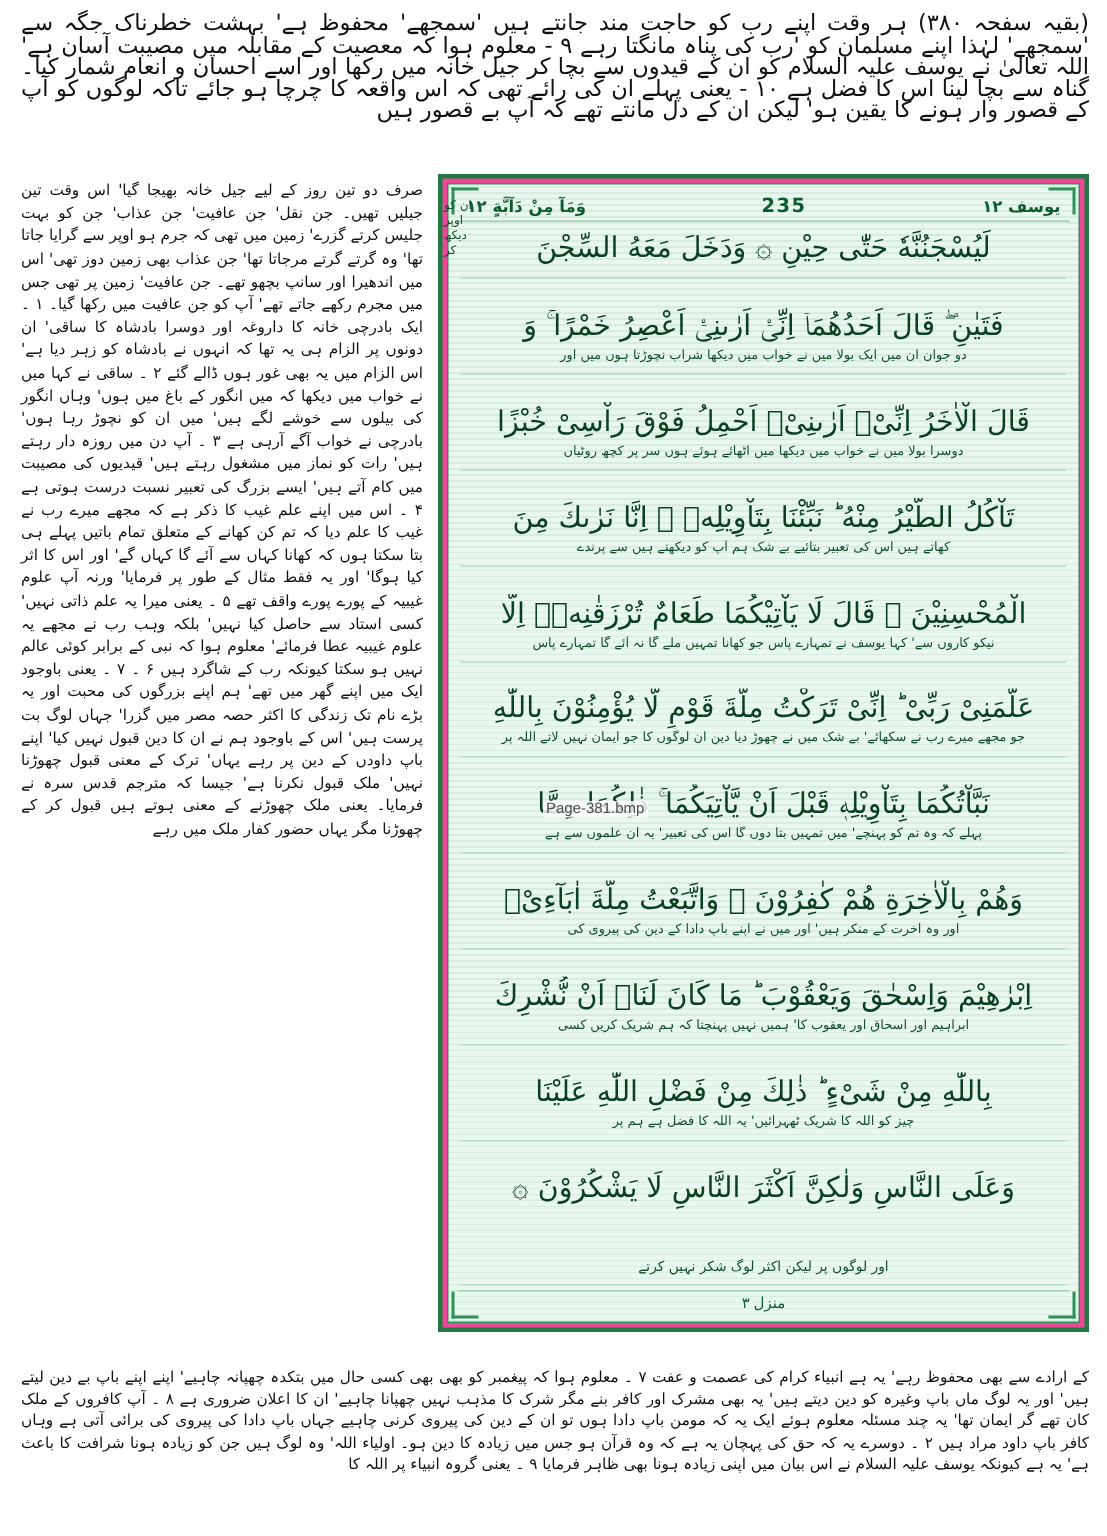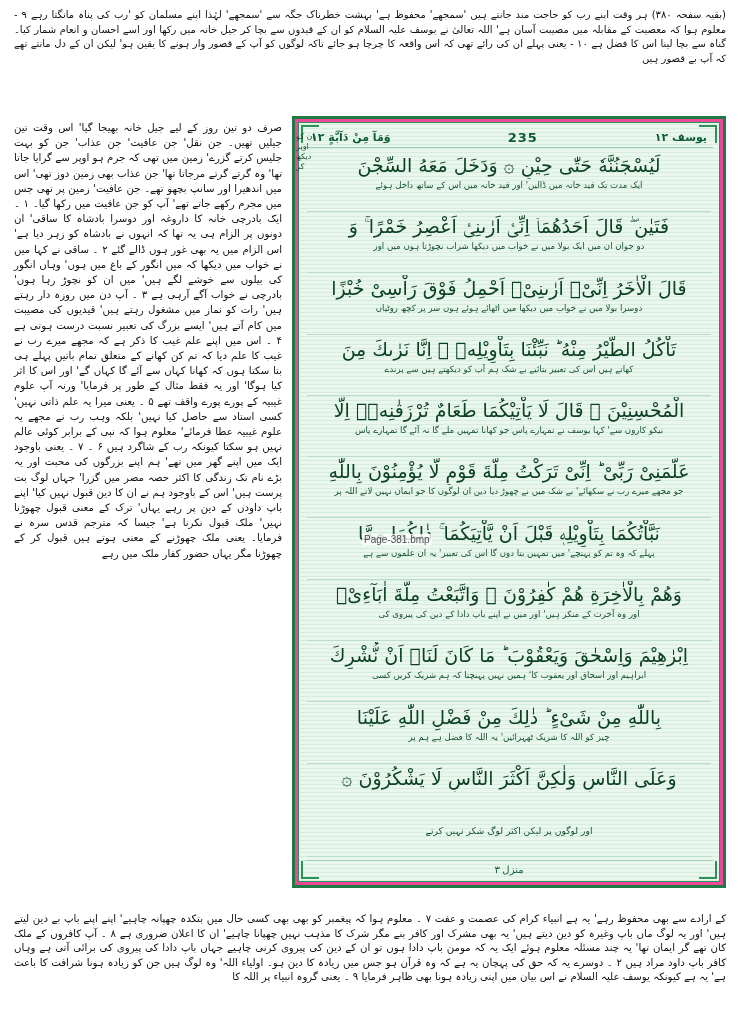--- a/index.html
+++ b/index.html
@@ -23,21 +23,21 @@
   
   .top-commentary {
     position: absolute;
     top: 8px;
     left: 14px;
     width: 712px;
     height: 108px;
     direction: rtl;
     text-align: justify;
     font-family: "DejaVu Sans", sans-serif;
-    font-size: 10px;
+    font-size: 15px;
     line-height: 14.6px;
     color: #111111;
     letter-spacing: 0;
   }
   
   .left-commentary {
     position: absolute;
     top: 120px;
     left: 14px;
     width: 268px;
@@ -113,21 +113,21 @@
   
   .ayah-list {
     flex: 1 1 auto;
     display: flex;
     flex-direction: column;
     justify-content: space-between;
     padding: 2px 2px 0 2px;
   }
   .ayah-row {
     border-bottom: 1px solid #b9ddc8;
-    padding-bottom: 20px;
+    padding-bottom: 6px;
     margin-bottom: 1px;
   }
   .ayah-arabic {
     direction: rtl;
     text-align: center;
     font-family: "DejaVu Sans", sans-serif;
     font-size: 19px;
     line-height: 27px;
     color: #0a3f22;
     white-space: nowrap;
@@ -218,21 +218,20 @@
       <div class="quran-header">
         <span class="hdr-item">وَمَآ مِنْ دَآبَّةٍ ۱۲</span>
         <span class="hdr-item page-no">235</span>
         <span class="hdr-item">یوسف ۱۲</span>
       </div>
 
       <div class="ayah-list">
 
         <div class="ayah-row">
           <div class="ayah-arabic">لَیُسْجَنُنَّهٗ حَتّٰی حِیْنٍ ۞ وَدَخَلَ مَعَهُ السِّجْنَ</div>
-          <div class="ayah-urdu">ایک مدت تک قید خانہ میں ڈالیں' اور قید خانہ میں اس کے ساتھ داخل ہوئے</div>
         </div>
 
         <div class="ayah-row">
           <div class="ayah-arabic">فَتَیٰنِ ۖ قَالَ اَحَدُهُمَاۤ اِنِّیْۤ اَرٰىنِیْۤ اَعْصِرُ خَمْرًا ۚ وَ</div>
           <div class="ayah-urdu">دو جوان ان میں ایک بولا میں نے خواب میں دیکھا شراب نچوڑتا ہوں میں اور</div>
         </div>
 
         <div class="ayah-row">
           <div class="ayah-arabic">قَالَ الْاٰخَرُ اِنِّیْۤ اَرٰىنِیْۤ اَحْمِلُ فَوْقَ رَاْسِیْ خُبْزًا</div>
           <div class="ayah-urdu">دوسرا بولا میں نے خواب میں دیکھا میں اٹھائے ہوئے ہوں سر پر کچھ روٹیاں</div>

